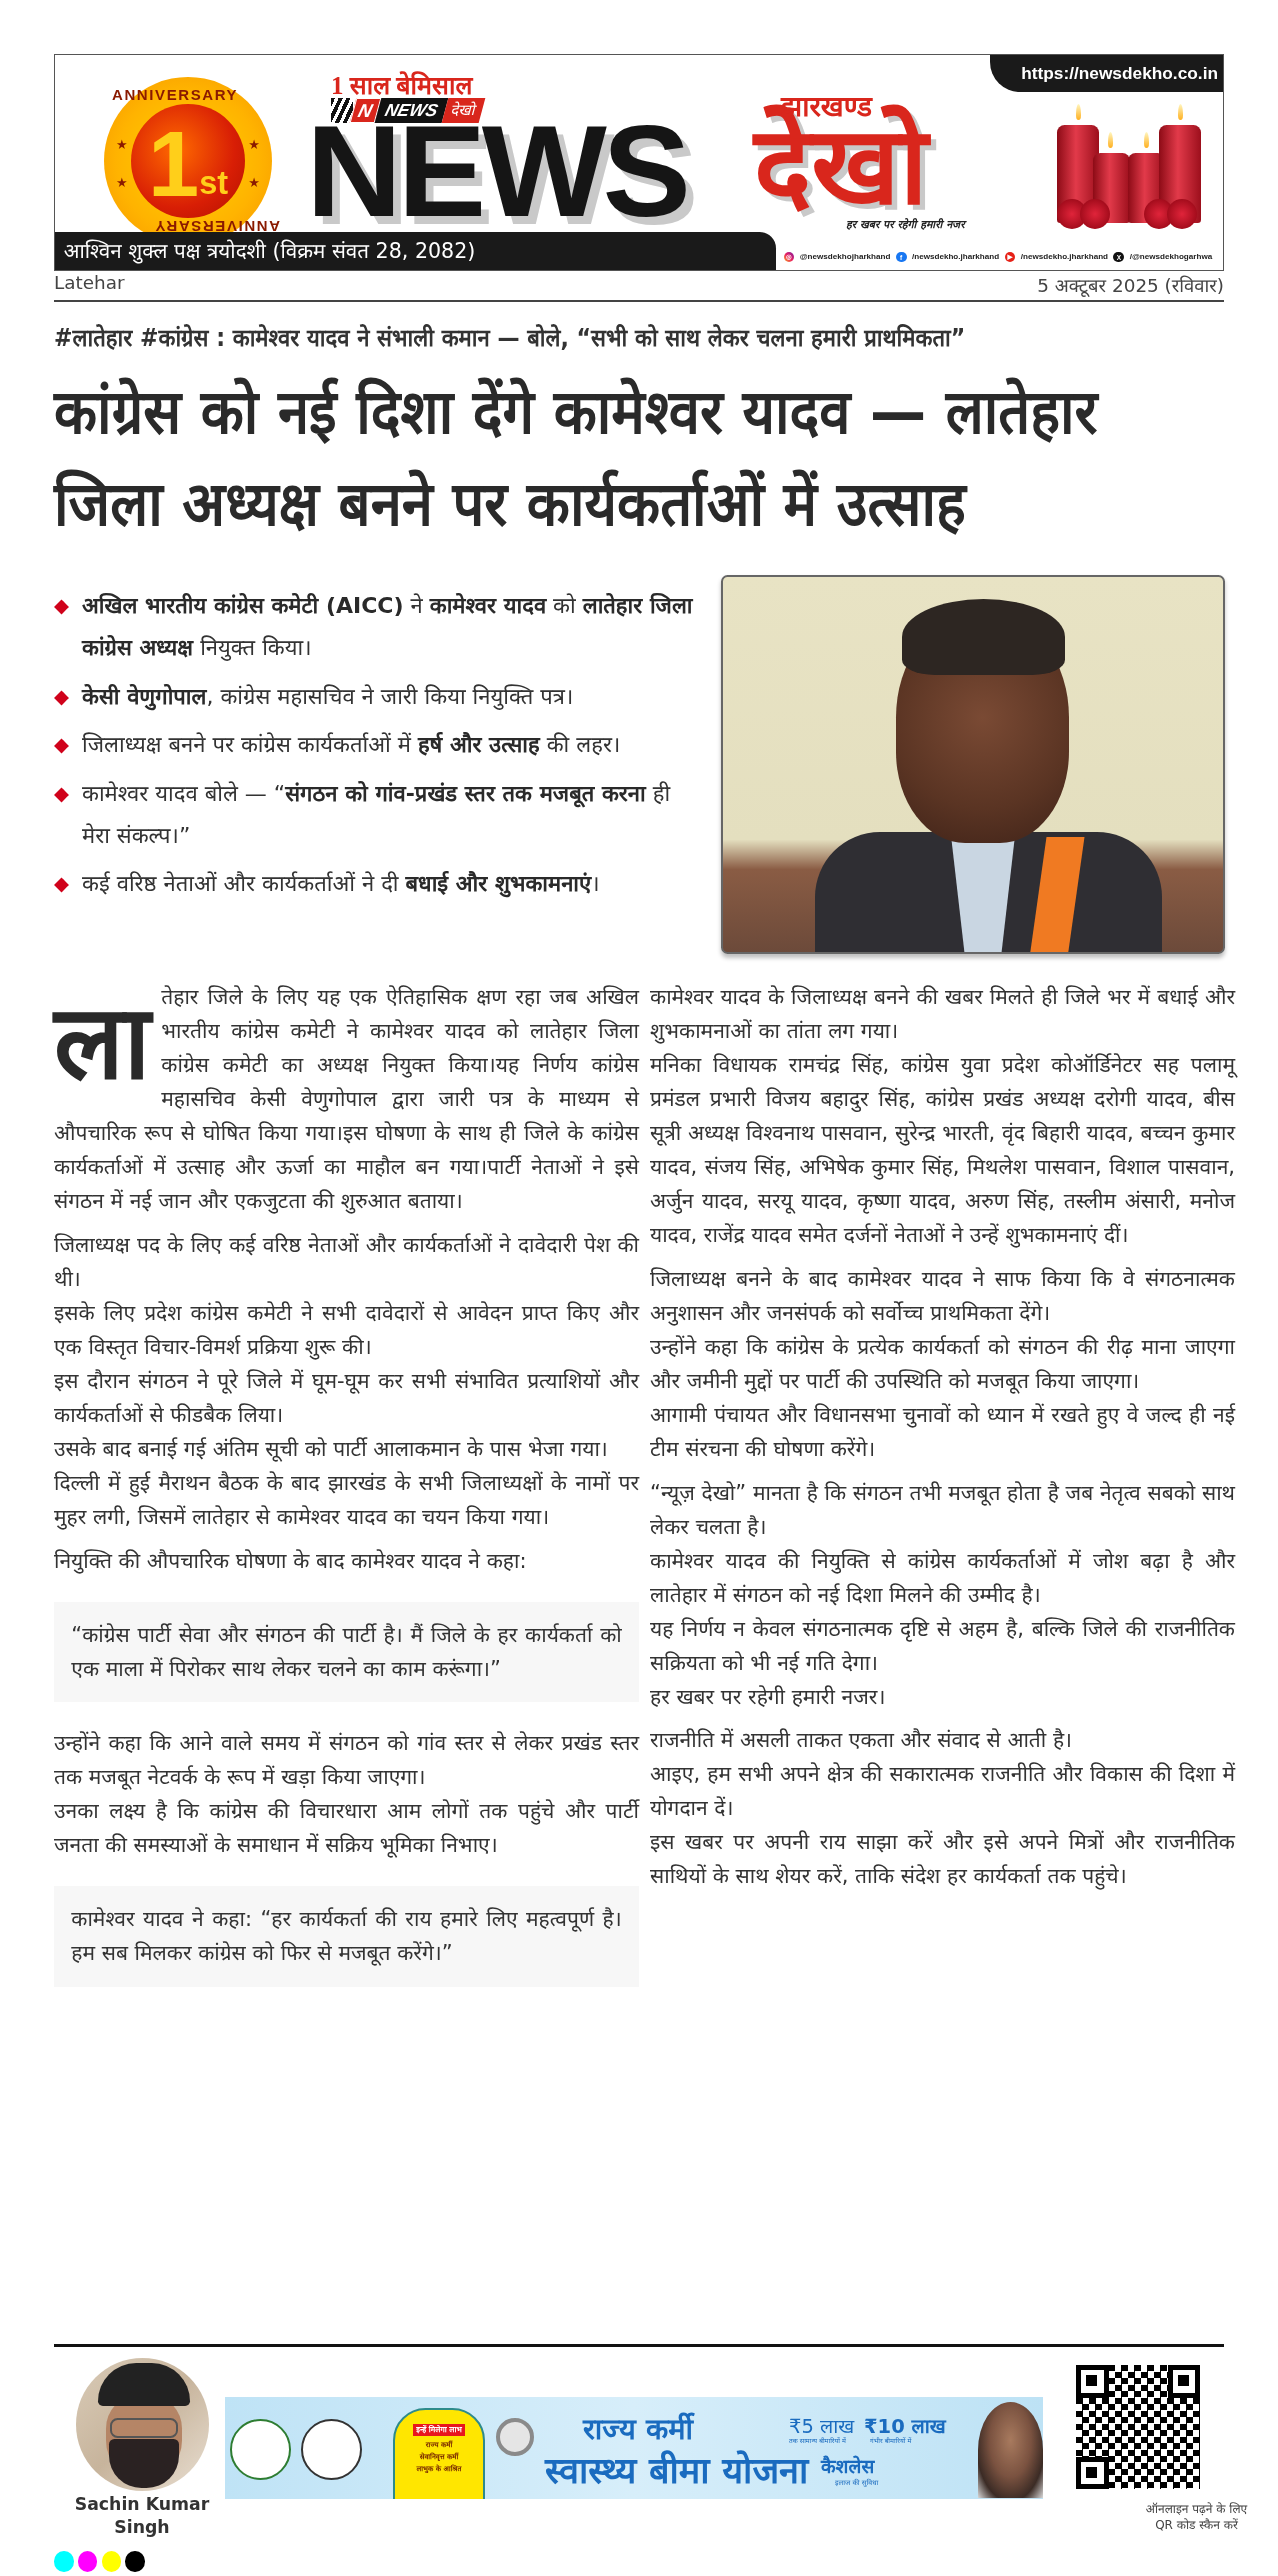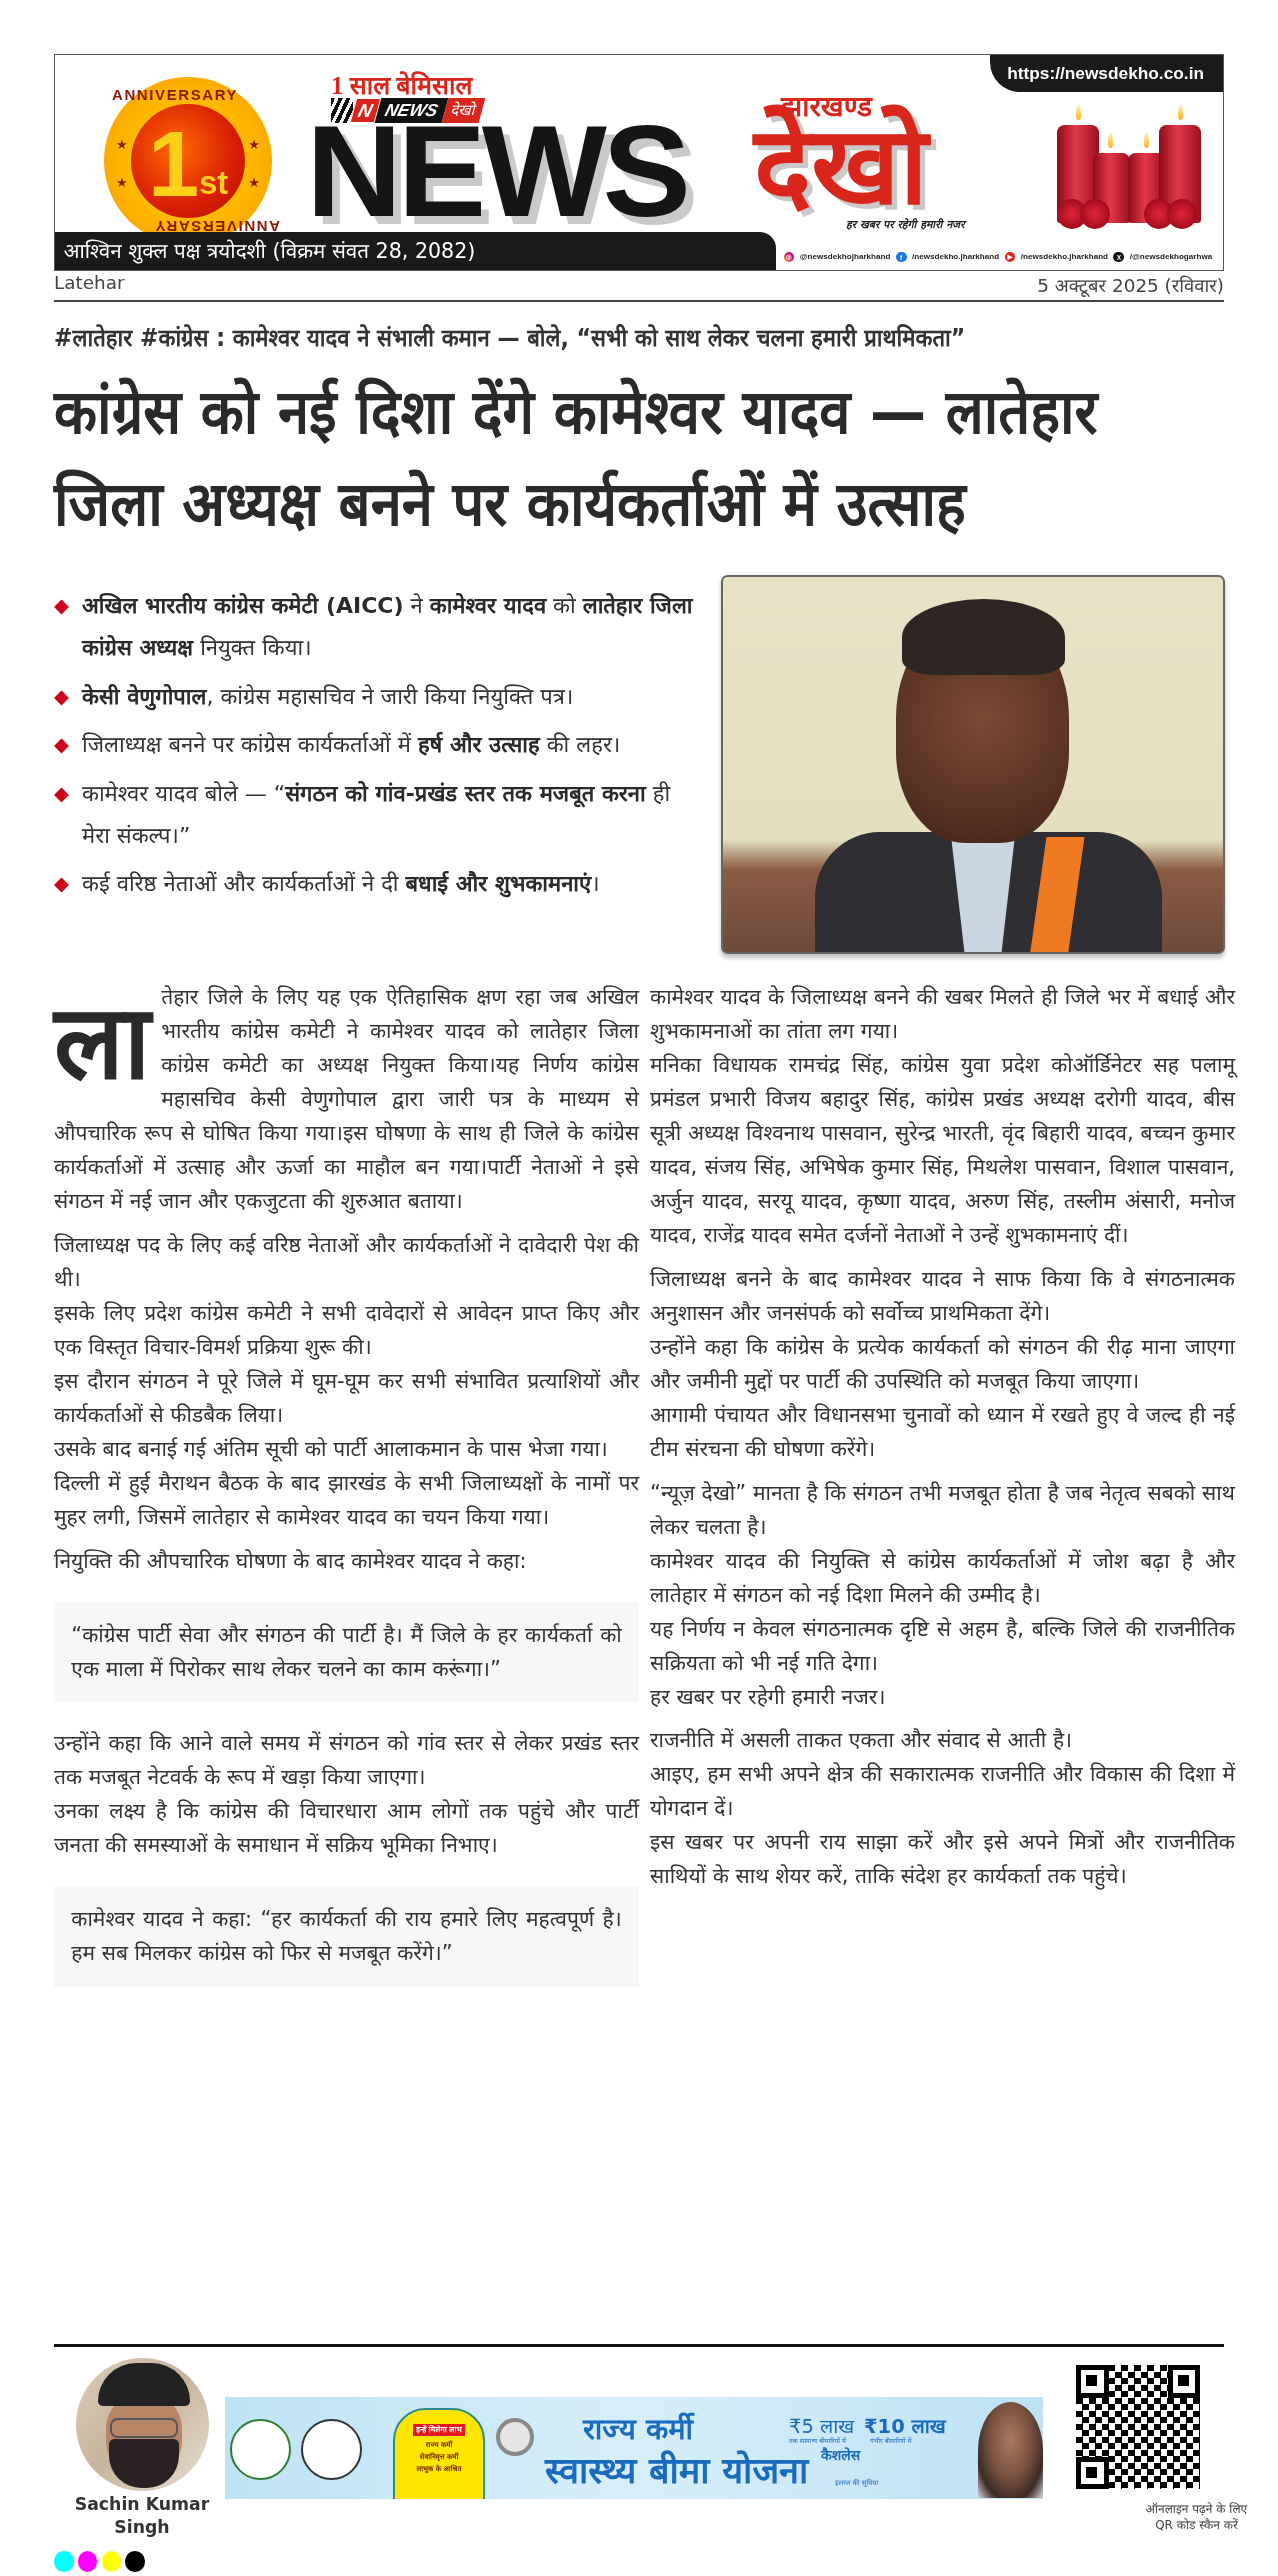--- a/index.html
+++ b/index.html
@@ -82,21 +82,21 @@
   }
   .tagline {
     position: absolute; left: 791px; top: 161px;
     font-style: italic; font-weight: bold; font-size: 10.8px; color: #222;
   }
   .url-tab {
     position: absolute; right: 0; top: 0;
     width: 233px; height: 37px;
     background: #1a1a1a; color: #fff;
     border-bottom-left-radius: 30px;
-    display: flex; align-items: center; justify-content: flex-end; padding-right: 19px;
+    display: flex; align-items: center; justify-content: flex-end; padding-right: 5px;
     font-family: "Liberation Sans", sans-serif; font-weight: bold; font-size: 17.3px;
   }
   .candles {
     position: absolute; left: 997px; top: 49px; width: 152px; height: 135px;
   }
   .candle { position: absolute; bottom: 16.3px; border-radius: 7.6px 7.6px 3.3px 3.3px;
     background: linear-gradient(90deg, #8d0b16, #e23a4a 45%, #9c0f1c); }
   .flame { position: absolute; width: 5.4px; height: 16.3px; border-radius: 50% 50% 50% 50%/70% 70% 30% 30%;
     background: linear-gradient(#fff6c0, #ffb020); }
   .rose { position: absolute; bottom: 9.8px; width: 30px; height: 30px; border-radius: 50%;
@@ -218,21 +218,21 @@
     font-size: 7px; color: #7a2a00; font-weight: bold; text-align: center; line-height: 12px;
   }
   .ad-yellow-box .hd { background: #e8161e; color: #fff; padding: 0 3.3px; font-size: 7.6px; margin-bottom: 3.3px; }
   .ad-steth { position: absolute; left: 271px; top: 20.6px; width: 38px; height: 38px; border-radius: 50%; border: 4.3px solid #8a8a8a; background: #e5e5e5; }
   .ad-title1 { position: absolute; left: 358px; top: 10.8px; font-size: 29px; font-weight: bold; color: #1a6bbf; }
   .ad-title2 { position: absolute; left: 320px; top: 48px; font-size: 36px; font-weight: bold; color: #1a6bbf; }
   .ad-amt1 { position: absolute; left: 564px; top: 15px; font-size: 19.5px; font-weight: normal; color: #1a6bbf; }
   .ad-amt1-sub { position: absolute; left: 564px; top: 39px; font-size: 6.5px; color: #1a6bbf; }
   .ad-amt2 { position: absolute; left: 639px; top: 15px; font-size: 19.5px; font-weight: bold; color: #1a6bbf; }
   .ad-amt2-sub { position: absolute; left: 645px; top: 39px; font-size: 6.5px; color: #1a6bbf; }
-  .ad-cash { position: absolute; left: 596px; top: 48px; font-size: 14px; font-weight: bold; color: #1a6bbf; }
+  .ad-cash { position: absolute; left: 596px; top: 56px; font-size: 19px; font-weight: bold; color: #1a6bbf; }
   .ad-cash-sub { position: absolute; left: 610px; top: 81px; font-size: 7px; color: #1a6bbf; }
   .ad-person { position: absolute; right: 0; top: 5.4px; width: 65px; height: 96px;
     background: radial-gradient(ellipse at 50% 40%, #a87a5e 0%, #7a5240 45%, #3b2b25 75%, #d9d9d9 100%);
     border-radius: 50% 50% 0 0; }
 
   .qr {
     position: absolute; left: 1074px; top: 2363px; width: 128px; height: 128px;
     background:
       linear-gradient(#000,#000) 0 0/32.5px 32.5px no-repeat,
       linear-gradient(#000,#000) 95px 0/32.5px 32.5px no-repeat,

